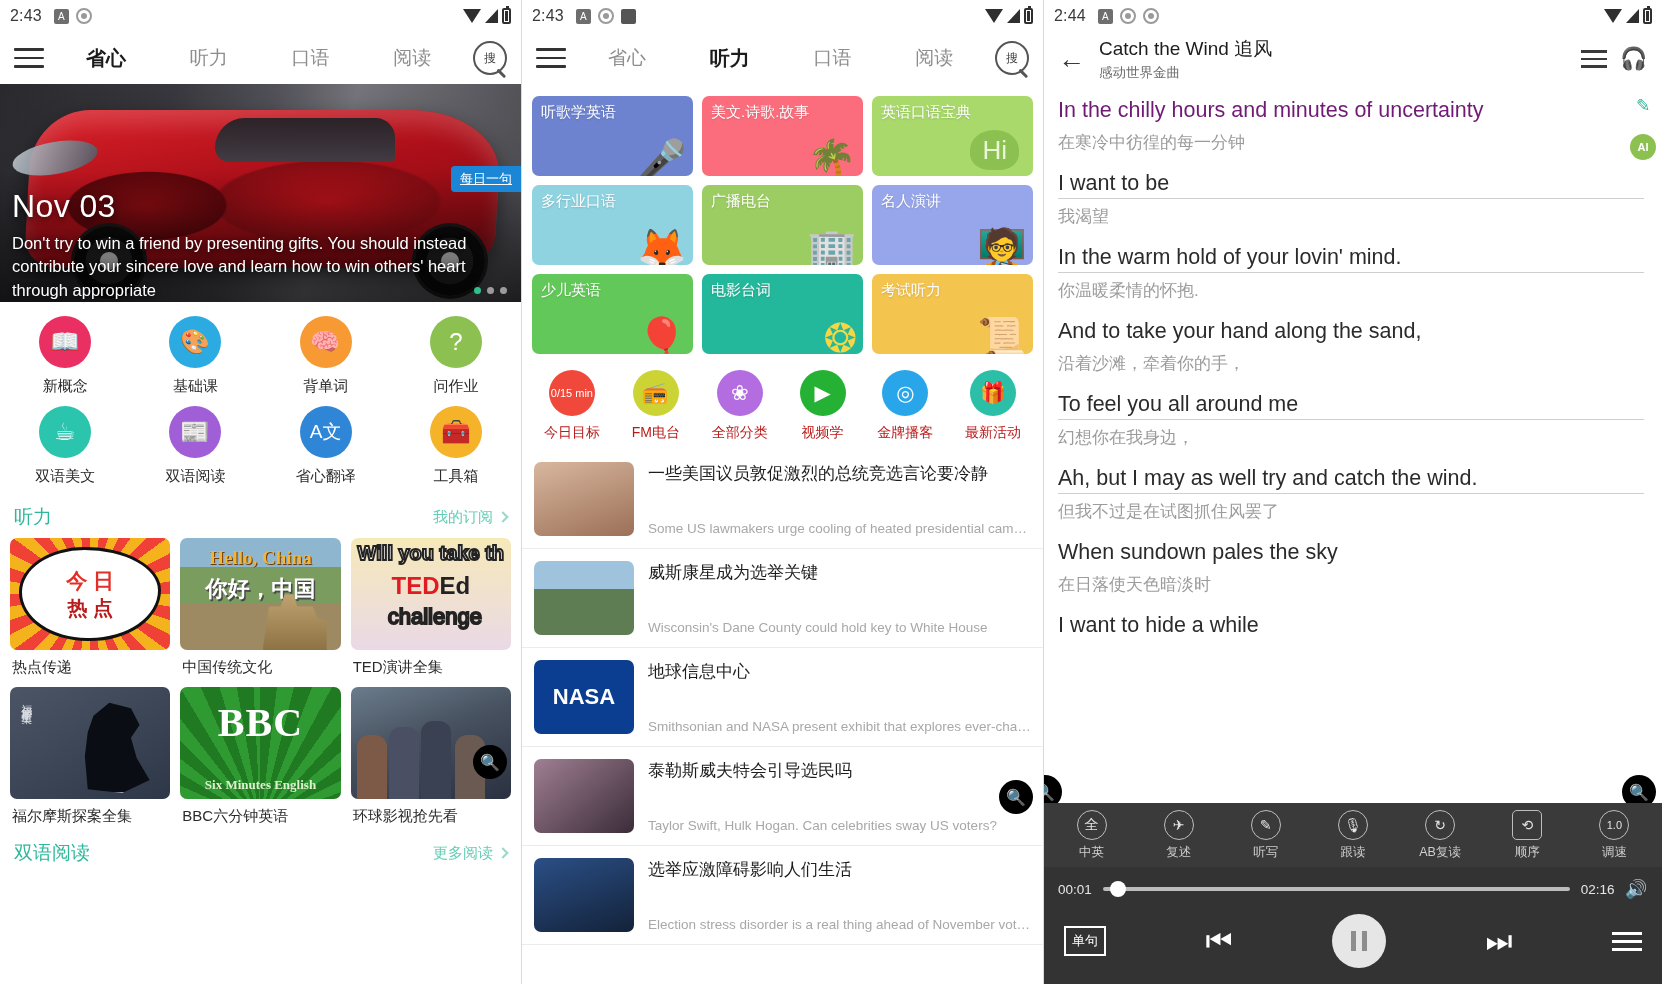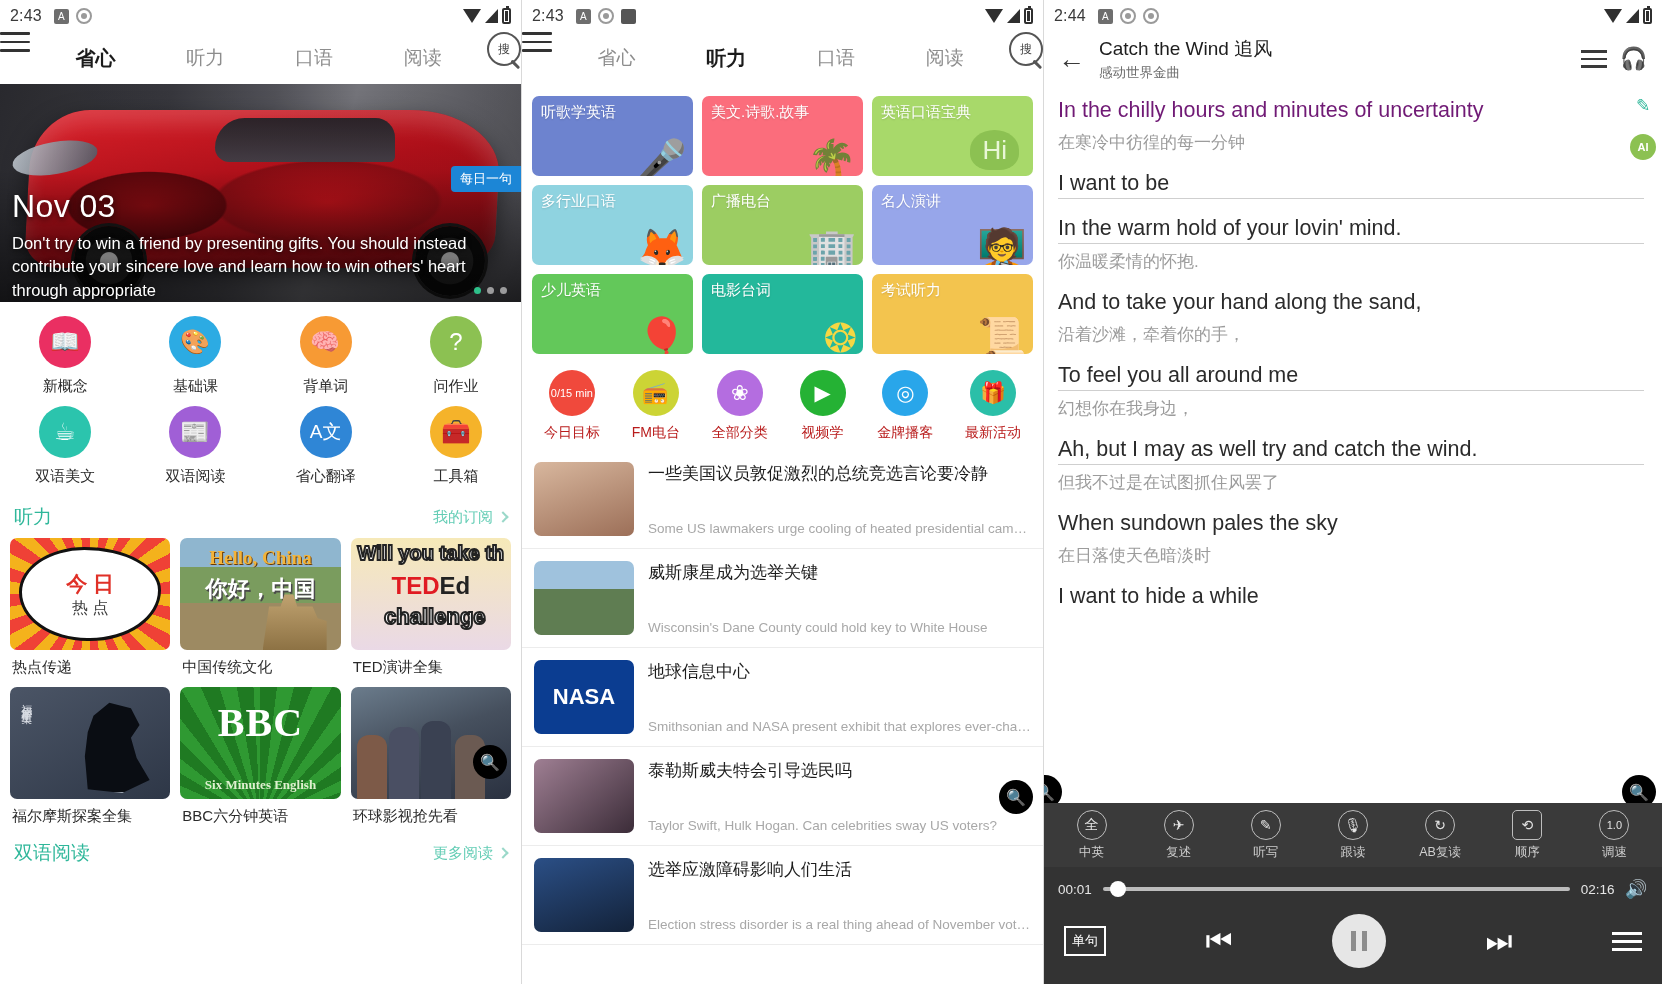--- a/index.html
+++ b/index.html
@@ -23,21 +23,21 @@
   .ic-ring::after{ content:""; position:absolute; left:3px; top:3px; width:6px; height:6px;
                    background:#9a9a9a; border-radius:50%; }
   .wifi { width:0;height:0;border-left:9px solid transparent;border-right:9px solid transparent;
           border-top:14px solid #2f2f2f; }
   .sig  { width:0;height:0;border-left:13px solid transparent;border-bottom:14px solid #2f2f2f; }
   .batt { width:9px;height:16px;border:2px solid #2f2f2f;border-radius:2px;position:relative; }
   .batt::before{content:"";position:absolute;top:-4px;left:2px;width:3px;height:2px;background:#2f2f2f;}
   .batt::after{content:"";position:absolute;left:1px;top:1px;right:1px;bottom:1px;background:#2f2f2f;}
 
   
-  .navbar { height:52px; display:flex; padding:0 0; background:#fff; }
+  .navbar { height:52px; display:flex; align-items:center; padding:0 14px; background:#fff; }
   .hamburger { width:30px; display:flex; flex-direction:column; gap:6px; cursor:pointer; }
   .hamburger span { display:block; height:2.5px; background:#333; border-radius:1px; }
   .navtabs { flex:1; display:flex; align-items:center; justify-content:space-around; padding:0 10px; }
   .navtab { font-size:19px; color:#8d8d8d; }
   .navtab.active { color:#1b1b1b; font-weight:bold; font-size:20px; }
   .searchbtn { width:34px;height:34px;border:2px solid #555;border-radius:50%;
                display:flex;align-items:center;justify-content:center;font-size:12px;color:#444;position:relative;}
   .searchbtn::after{content:"";position:absolute;right:-2px;bottom:-1px;width:11px;height:2.5px;
                     background:#555;transform:rotate(45deg);border-radius:2px;}
 
@@ -59,21 +59,21 @@
     box-shadow:0 0 0 3px #1a1a1a; }
   .hero-wheel.w1{left:74px;} .hero-wheel.w2{right:36px;}
   .hero-light{position:absolute;left:12px;top:58px;width:86px;height:32px;border-radius:50%;
     background:linear-gradient(120deg,#cfd6de,#4f5864);opacity:.9;transform:rotate(-10deg);}
   .hero-ov { position:absolute; inset:0; background:linear-gradient(180deg,rgba(0,0,0,.05) 40%,rgba(0,0,0,.62) 100%); }
   .hero-date { position:absolute; left:12px; top:104px; color:#fff; font-size:32px; letter-spacing:.4px;
                text-shadow:0 2px 6px rgba(0,0,0,.7); }
   .hero-quote { position:absolute; left:12px; right:16px; top:148px; color:#fff; font-size:16.5px;
                 line-height:1.42; text-shadow:0 1px 5px rgba(0,0,0,.8); }
   .hero-badge { position:absolute; right:0; top:82px; background:#1c86d6; color:#fff; font-size:13px;
-                padding:4px 9px; border-radius:4px 0 0 4px; }
+                padding:4px 9px; border-radius:4px 0 0 4px;text-decoration:underline; }
   .hero-dots { position:absolute; right:14px; bottom:8px; display:flex; gap:6px; }
   .hero-dots i { width:7px; height:7px; border-radius:50%; background:rgba(255,255,255,.55); display:block; }
   .hero-dots i.on { background:#2ec08a; }
 
   
   .quickgrid { display:grid; grid-template-columns:repeat(4,1fr); padding:14px 0 4px; row-gap:10px; }
   .qcell { display:flex; flex-direction:column; align-items:center; gap:9px; }
   .qicon { width:52px;height:52px;border-radius:50%;display:flex;align-items:center;justify-content:center;
            color:#fff;font-size:24px; }
   .qlabel { font-size:15px; color:#2b2b2b; }
@@ -87,36 +87,36 @@
   
   .cards3 { display:grid; grid-template-columns:repeat(3,1fr); gap:10px; padding:0 10px; }
   .card { }
   .card .thumb { height:112px; border-radius:7px; overflow:hidden; position:relative; }
   .card .cap { font-size:15px; color:#2b2b2b; padding:8px 2px 0; }
 
   .th-hot { background:repeating-conic-gradient(from 0deg at 50% 50%, #f4b21c 0 9deg, #ef4136 9deg 18deg); }
   .th-hot .burst { position:absolute; inset:9px; background:#fff; border-radius:46% 54% 50% 48%/48% 46% 54% 52%;
                    border:3px solid #111; display:flex; flex-direction:column; align-items:center; justify-content:center; }
   .th-hot .l1 { color:#e03027; font-size:21px; font-weight:bold; }
-  .th-hot .l2 { color:#404040; font-size:16px; font-weight:normal; }
+  .th-hot .l2 { color:#b91c1c; font-size:20px; font-weight:bold; }
   .th-china { background:linear-gradient(180deg,#8fb6cf 0 26%,#7a9c5e 26% 58%,#9d8a62 58% 100%); }
   .th-china .en { position:absolute; top:9px; left:0; right:0; text-align:center; color:#f3b43a;
                   font-family:"Liberation Serif",serif; font-size:19px; font-weight:bold;
                   text-shadow:1px 1px 0 #6a3b06; }
   .th-china .cn { position:absolute; top:36px; left:0; right:0; text-align:center; color:#fff; font-size:22px;
                   font-weight:bold; text-shadow:1.5px 1.5px 0 #4a4a4a; }
   .th-china .wall { position:absolute; right:14px; bottom:0; width:64px; height:66px;
                     background:linear-gradient(180deg,#c9ab78,#8d7244); clip-path:polygon(0 100%,10% 34%,28% 34%,34% 16%,48% 16%,54% 34%,78% 34%,86% 52%,100% 56%,100% 100%); }
   .th-ted { background:linear-gradient(180deg,#f6e9b8,#ead9e6); }
   .th-ted .w1 { position:absolute; top:4px; left:2px; right:2px; text-align:center; color:#fff;
                 font-size:20px; font-weight:bold; -webkit-text-stroke:2px #222; }
   .th-ted .w2 { position:absolute; top:34px; left:0; right:0; text-align:center; font-size:24px; font-weight:bold; }
   .th-ted .w2 b { color:#e01b22; } .th-ted .w2 i { color:#222; font-style:normal; }
   .th-ted .w3 { position:absolute; top:66px; left:0; right:0; text-align:center; color:#fff;
-                font-size:22px; font-weight:bold;margin-left:8px; -webkit-text-stroke:2px #222; }
+                font-size:22px; font-weight:normal;margin-left:8px; -webkit-text-stroke:2px #222; }
   .th-holmes { background:linear-gradient(150deg,#4b5566,#2e3747); }
   .th-holmes .vtext { position:absolute; left:9px; top:8px; color:#d9dde4; font-size:11px; line-height:1.25;
                       writing-mode:vertical-rl; letter-spacing:2px; }
   .th-holmes .sil { position:absolute; left:44%; top:14px; width:72px; height:92px; background:#0a0d13;
                     border:1px solid #aab4c2;
                     clip-path:polygon(18% 16%,40% 2%,70% 8%,82% 26%,70% 40%,78% 62%,96% 86%,58% 100%,10% 96%,6% 60%,10% 34%); }
   .th-bbc { background:repeating-conic-gradient(from 0deg at 50% 120%, #1f7a22 0 7deg, #2f9932 7deg 14deg); }
   .th-bbc .bb { position:absolute; top:12px; left:0; right:0; text-align:center; color:#fff;
                 font-size:40px; font-weight:bold; font-family:"Liberation Serif",serif; letter-spacing:1px; }
   .th-bbc .sm { position:absolute; bottom:6px; left:0; right:0; text-align:center; color:#dff0cf;
@@ -515,20 +515,21 @@
       <div class="p3icon">🎧</div>
     </div>
 
     <div class="lyrics">
       <div class="ly cur">
         <div class="en">In the chilly hours and minutes of uncertainty</div>
         <div class="cn">在寒冷中彷徨的每一分钟</div>
       </div>
       <div class="ly">
         <div class="en ul">I want to be</div>
+        <div class="cn">我渴望</div>
       </div>
       <div class="ly">
         <div class="en ul">In the warm hold of your lovin' mind.</div>
         <div class="cn">你温暖柔情的怀抱.</div>
       </div>
       <div class="ly">
         <div class="en">And to take your hand along the sand,</div>
         <div class="cn">沿着沙滩，牵着你的手，</div>
       </div>
       <div class="ly">

